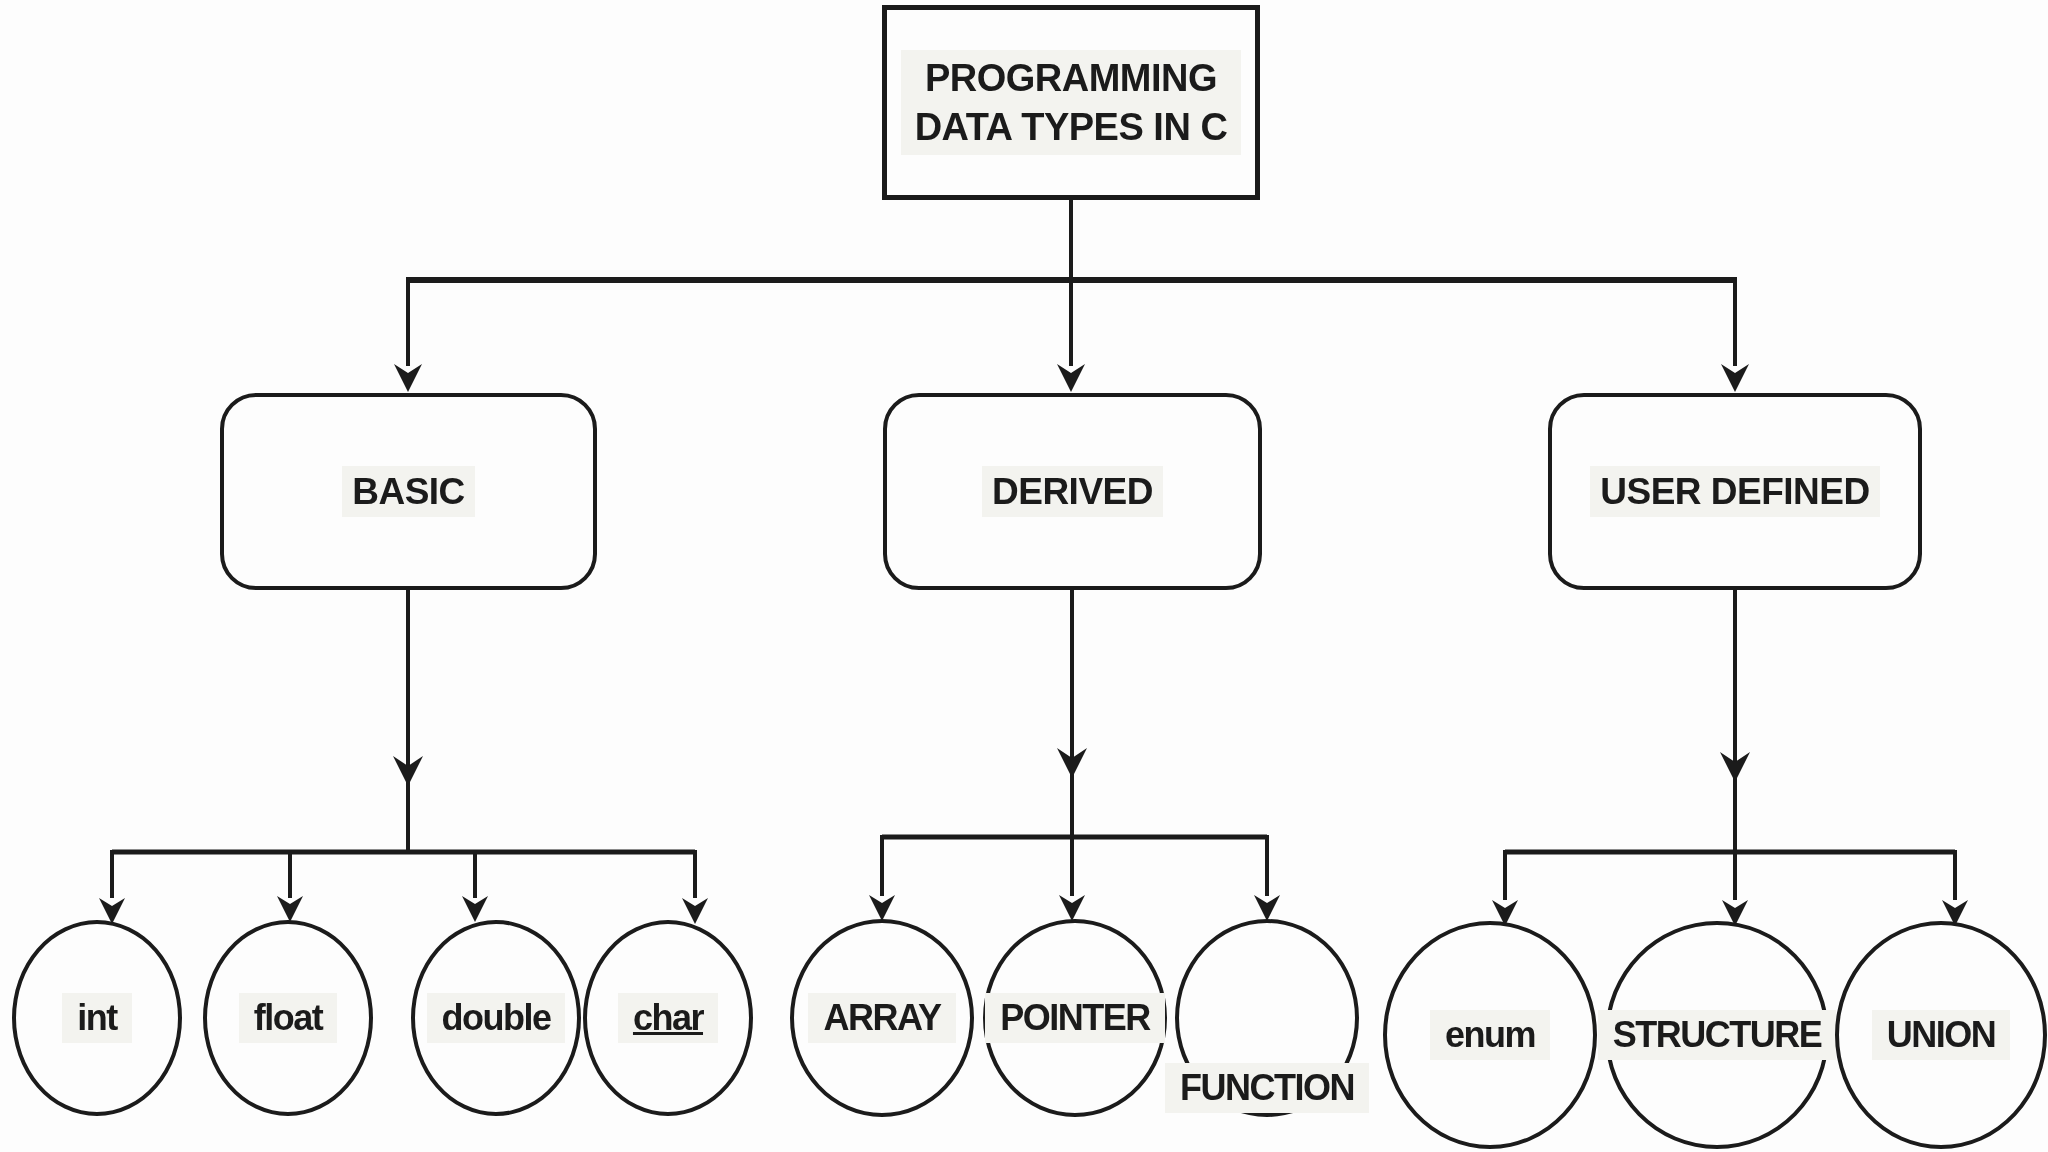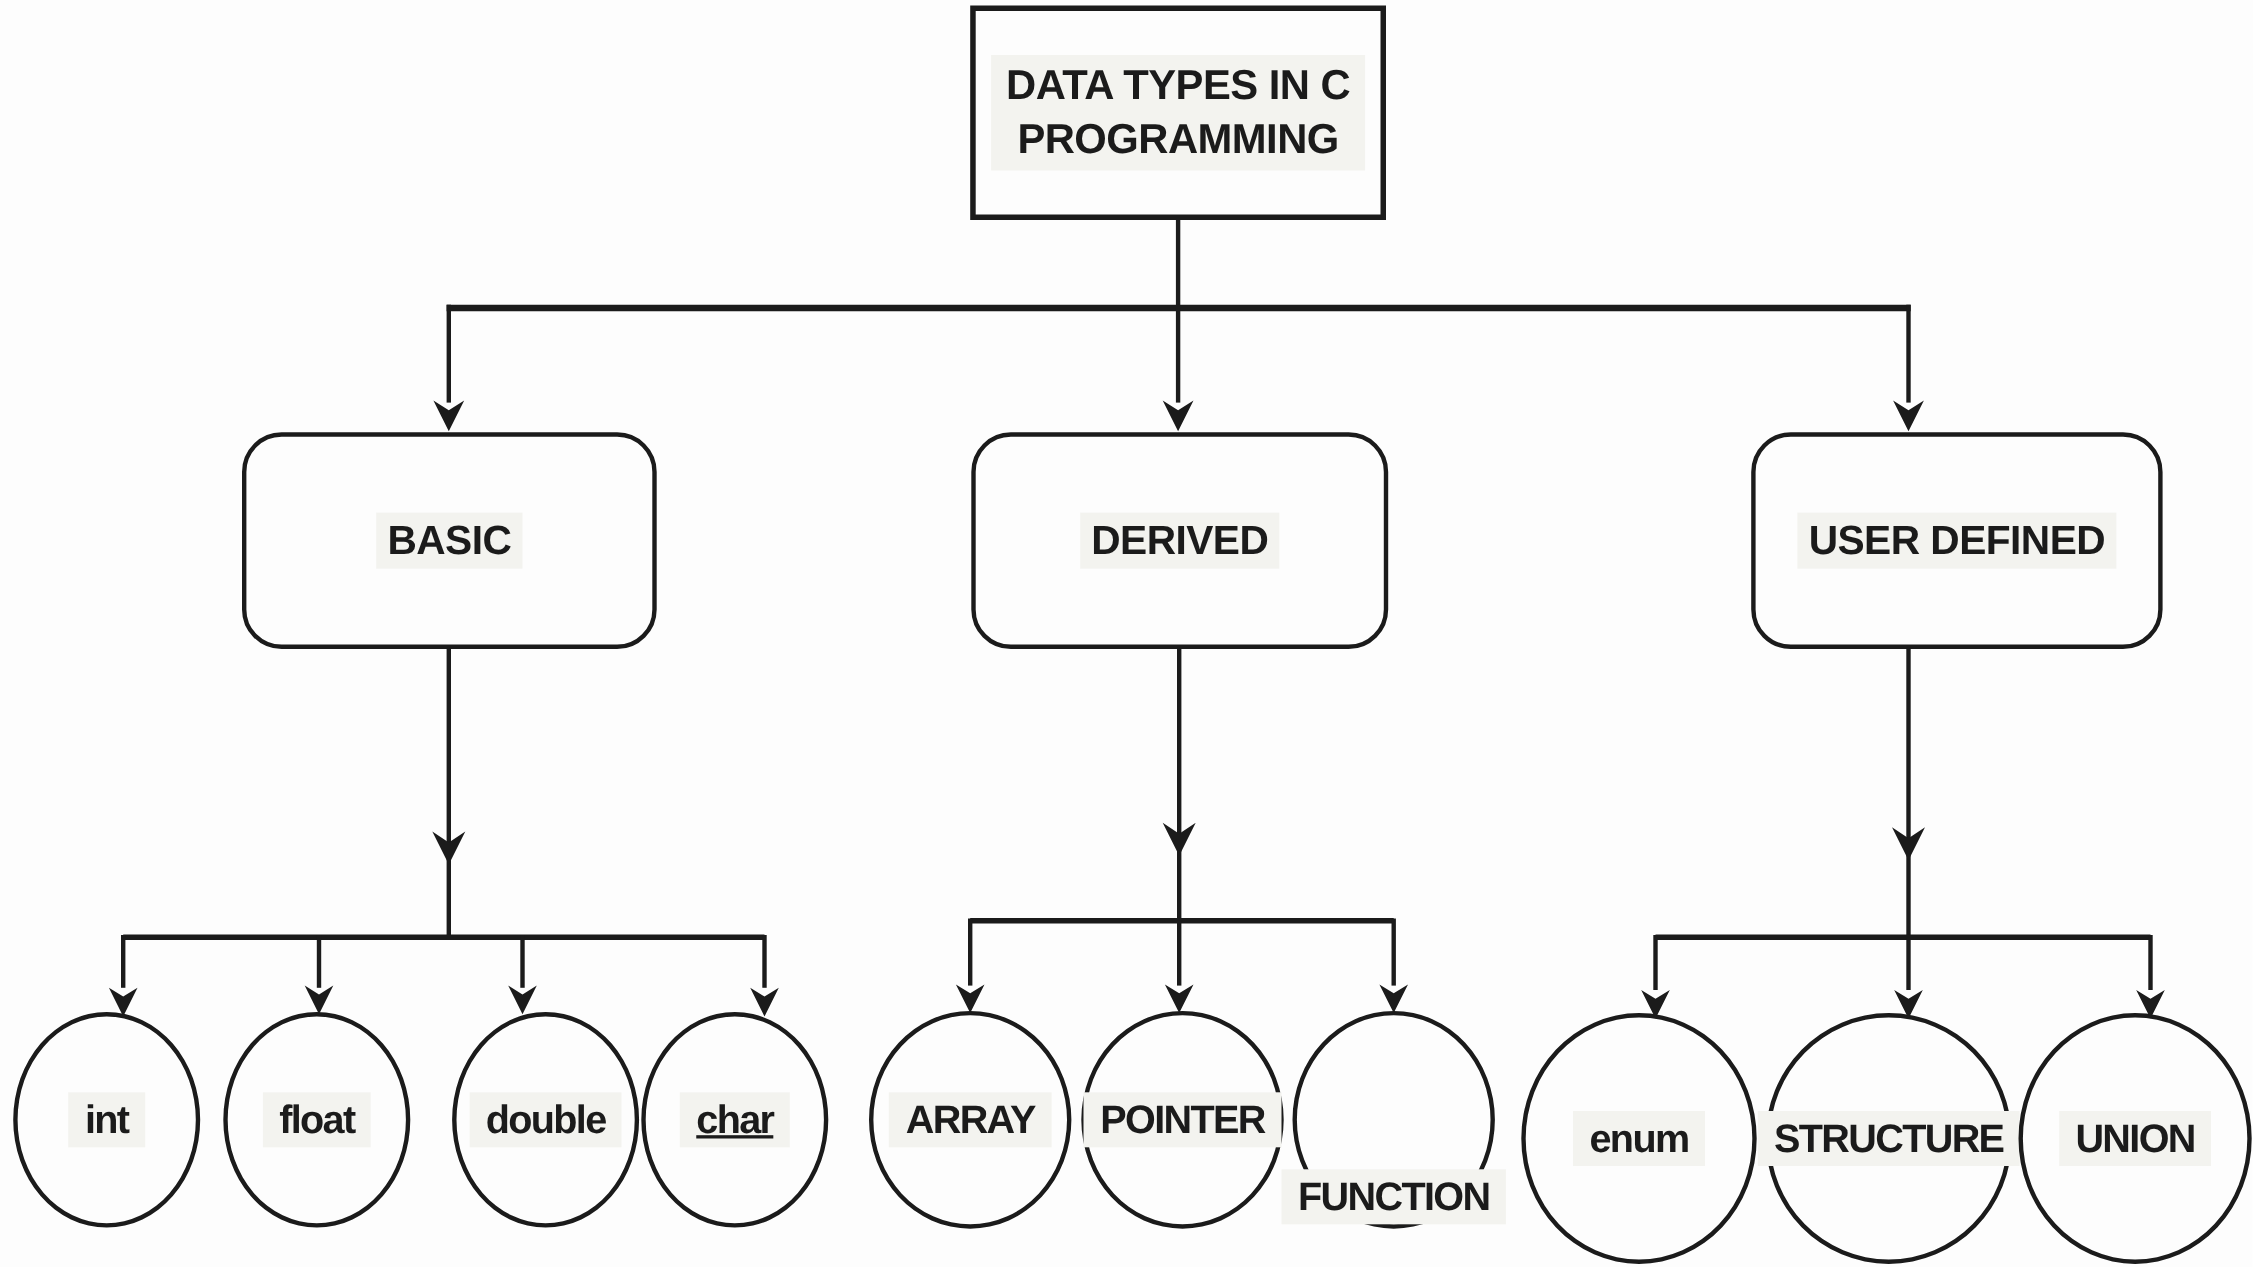--- a/index.html
+++ b/index.html
@@ -98,34 +98,34 @@
         <line x1="1735" y1="852" x2="1735" y2="900" stroke-width="4"></line>
         <polygon points="1735,926 1722,900 1735,908 1748,900" stroke="none"></polygon>
         <line x1="1955" y1="850" x2="1955" y2="900" stroke-width="4"></line>
         <polygon points="1955,926 1942,900 1955,908 1968,900" stroke="none"></polygon>
       </g>
     </g>
   </svg>
 
   <div class="node rect-node" style="left:882px; top:5px; width:378px; height:195px;">
     <div class="node-label root-label">
+      <div>PROGRAMMING</div>
       <div>DATA TYPES IN C</div>
-      <div>PROGRAMMING</div>
     </div>
   </div>
 
   <div class="node round-node" style="left:220px; top:393px; width:377px; height:197px;">
     <span class="node-label">BASIC</span>
   </div>
 
   <div class="node round-node" style="left:883px; top:393px; width:379px; height:197px;">
     <span class="node-label">DERIVED</span>
   </div>
 
-  <div class="node round-node" style="left:1548px; top:393px; width:374px; height:197px;margin-left:44px;">
+  <div class="node round-node" style="left:1548px; top:393px; width:374px; height:197px;">
     <span class="node-label">USER DEFINED</span>
   </div>
 
   <div class="node ellipse-node" style="left:12px; top:920px; width:170px; height:196px;">
     <span class="node-label leaf-label">int</span>
   </div>
   <div class="node ellipse-node" style="left:203px; top:920px; width:170px; height:196px;">
     <span class="node-label leaf-label">float</span>
   </div>
   <div class="node ellipse-node" style="left:411px; top:920px; width:170px; height:196px;">

